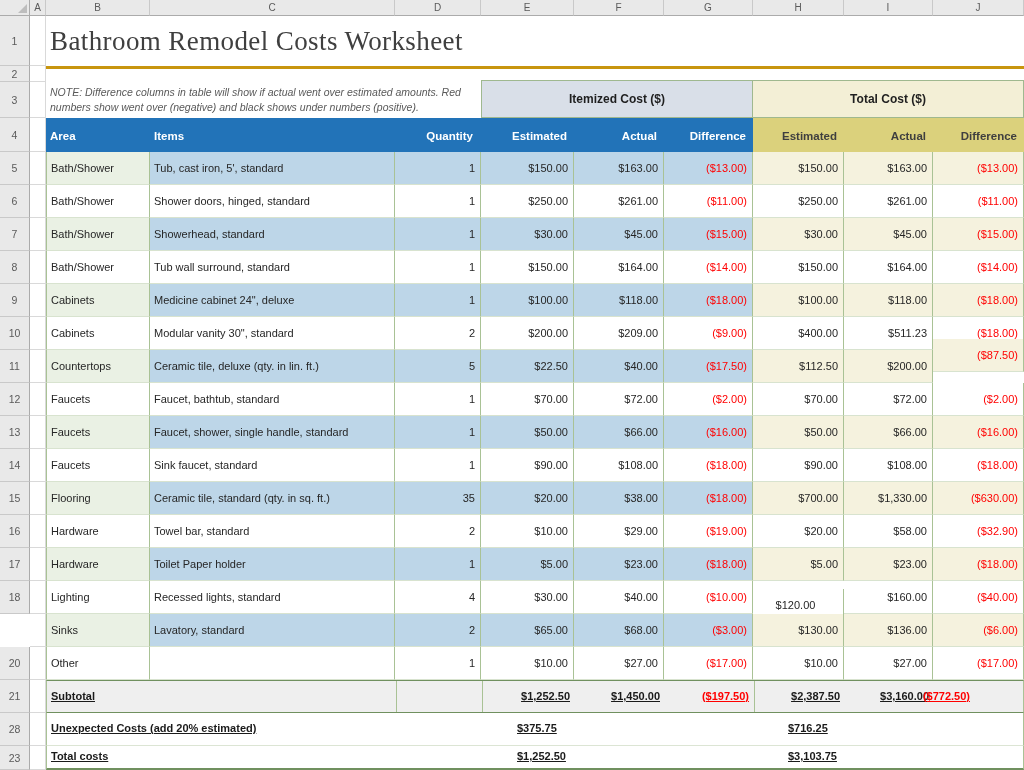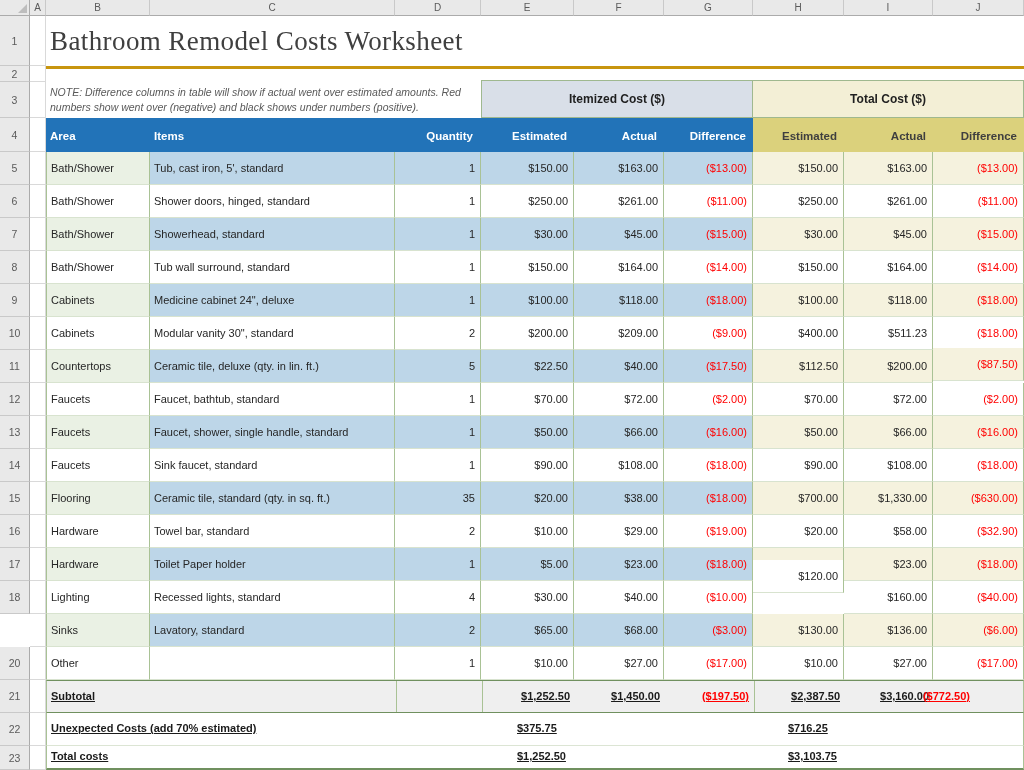--- a/index.html
+++ b/index.html
@@ -120,21 +120,21 @@
       <div class="rowhdr" style="top: 383px; height: 33px;">12</div>
       <div class="rowhdr" style="top: 416px; height: 33px;">13</div>
       <div class="rowhdr" style="top: 449px; height: 33px;">14</div>
       <div class="rowhdr" style="top: 482px; height: 33px;">15</div>
       <div class="rowhdr" style="top: 515px; height: 33px;">16</div>
       <div class="rowhdr" style="top: 548px; height: 33px;">17</div>
       <div class="rowhdr" style="top: 581px; height: 33px;">18</div>
       <div class="rowhdr" style="top: 648px; height: 33px;">19</div>
       <div class="rowhdr" style="top: 647px; height: 33px;">20</div>
       <div class="rowhdr" style="top: 680px; height: 33px;">21</div>
-      <div class="rowhdr" style="top: 713px; height: 33px;">22</div>
+      <div class="rowhdr" style="top: 713px; height: 33px;">28</div>
       <div class="rowhdr" style="top: 746px; height: 24px;">23</div>
     </div>
   <div id="colA-cells">
       <div class="cellA" style="top: 16px; height: 50px;"></div>
       <div class="cellA" style="top: 66px; height: 16px;"></div>
       <div class="cellA" style="top: 82px; height: 36px;"></div>
       <div class="cellA" style="top: 118px; height: 34px;"></div>
       <div class="cellA" style="top: 152px; height: 33px;"></div>
       <div class="cellA" style="top: 185px; height: 33px;"></div>
       <div class="cellA" style="top: 218px; height: 33px;"></div>
@@ -237,21 +237,21 @@
       <div class="cell cI bgWhite" style="top: 317px;">$511.23</div>
       <div class="cell cJ bgWhite neg" style="top: 317px;">($18.00)</div>
       <div class="cell cB bgGreen" style="top: 350px;">Countertops</div>
       <div class="cell cC bgBlue" style="top: 350px;">Ceramic tile, deluxe (qty. in lin. ft.)</div>
       <div class="cell cD bgBlue" style="top: 350px;">5</div>
       <div class="cell cE bgBlue" style="top: 350px;">$22.50</div>
       <div class="cell cF bgBlue" style="top: 350px;">$40.00</div>
       <div class="cell cG bgBlue neg" style="top: 350px;">($17.50)</div>
       <div class="cell cH bgCream" style="top: 350px;">$112.50</div>
       <div class="cell cI bgCream" style="top: 350px;">$200.00</div>
-      <div class="cell cJ bgCream neg" style="top: 348px;">($87.50)</div>
+      <div class="cell cJ bgCream neg" style="top: 339px;">($87.50)</div>
       <div class="cell cB bgWhite" style="top: 383px;">Faucets</div>
       <div class="cell cC bgWhite" style="top: 383px;">Faucet, bathtub, standard</div>
       <div class="cell cD bgWhite" style="top: 383px;">1</div>
       <div class="cell cE bgWhite" style="top: 383px;">$70.00</div>
       <div class="cell cF bgWhite" style="top: 383px;">$72.00</div>
       <div class="cell cG bgWhite neg" style="top: 383px;">($2.00)</div>
       <div class="cell cH bgWhite" style="top: 383px;">$70.00</div>
       <div class="cell cI bgWhite" style="top: 383px;">$72.00</div>
       <div class="cell cJ bgWhite neg" style="top: 383px;">($2.00)</div>
       <div class="cell cB bgGreen" style="top: 416px;">Faucets</div>
@@ -298,21 +298,21 @@
       <div class="cell cG bgBlue neg" style="top: 548px;">($18.00)</div>
       <div class="cell cH bgCream" style="top: 548px;">$5.00</div>
       <div class="cell cI bgCream" style="top: 548px;">$23.00</div>
       <div class="cell cJ bgCream neg" style="top: 548px;">($18.00)</div>
       <div class="cell cB bgWhite" style="top: 581px;">Lighting</div>
       <div class="cell cC bgWhite" style="top: 581px;">Recessed lights, standard</div>
       <div class="cell cD bgWhite" style="top: 581px;">4</div>
       <div class="cell cE bgWhite" style="top: 581px;">$30.00</div>
       <div class="cell cF bgWhite" style="top: 581px;">$40.00</div>
       <div class="cell cG bgWhite neg" style="top: 581px;">($10.00)</div>
-      <div class="cell cH bgWhite" style="top: 560px;">$120.00</div>
+      <div class="cell cH bgWhite" style="top: 589px; text-align: center;">$120.00</div>
       <div class="cell cI bgWhite" style="top: 581px;">$160.00</div>
       <div class="cell cJ bgWhite neg" style="top: 581px;">($40.00)</div>
       <div class="cell cB bgGreen" style="top: 614px;">Sinks</div>
       <div class="cell cC bgBlue" style="top: 614px;">Lavatory, standard</div>
       <div class="cell cD bgBlue" style="top: 614px;">2</div>
       <div class="cell cE bgBlue" style="top: 614px;">$65.00</div>
       <div class="cell cF bgBlue" style="top: 614px;">$68.00</div>
       <div class="cell cG bgBlue neg" style="top: 614px;">($3.00)</div>
       <div class="cell cH bgCream" style="top: 614px;">$130.00</div>
       <div class="cell cI bgCream" style="top: 614px;">$136.00</div>
@@ -335,21 +335,21 @@
     <span class="sG neg">($197.50)</span>
     <span class="sH">$2,387.50</span>
     <span class="sI">$3,160.00</span>
     <span class="sJ neg">($772.50)</span>
     <i class="sep" style="left:349px"></i>
     <i class="sep" style="left:435px"></i>
     <i class="sep" style="left:707px"></i>
   </div>
 
   <div class="sumrow row-unexpected">
-    <span class="s-lbl">Unexpected Costs (add 70% estimated)</span>
+    <span class="s-lbl">Unexpected Costs (add 20% estimated)</span>
     <span class="sE-left">$375.75</span>
     <span class="sH-left">$716.25</span>
   </div>
 
   <div class="sumrow row-total">
     <span class="s-lbl">Total costs</span>
     <span class="sE-left">$1,252.50</span>
     <span class="sH-left">$3,103.75</span>
   </div>
 

